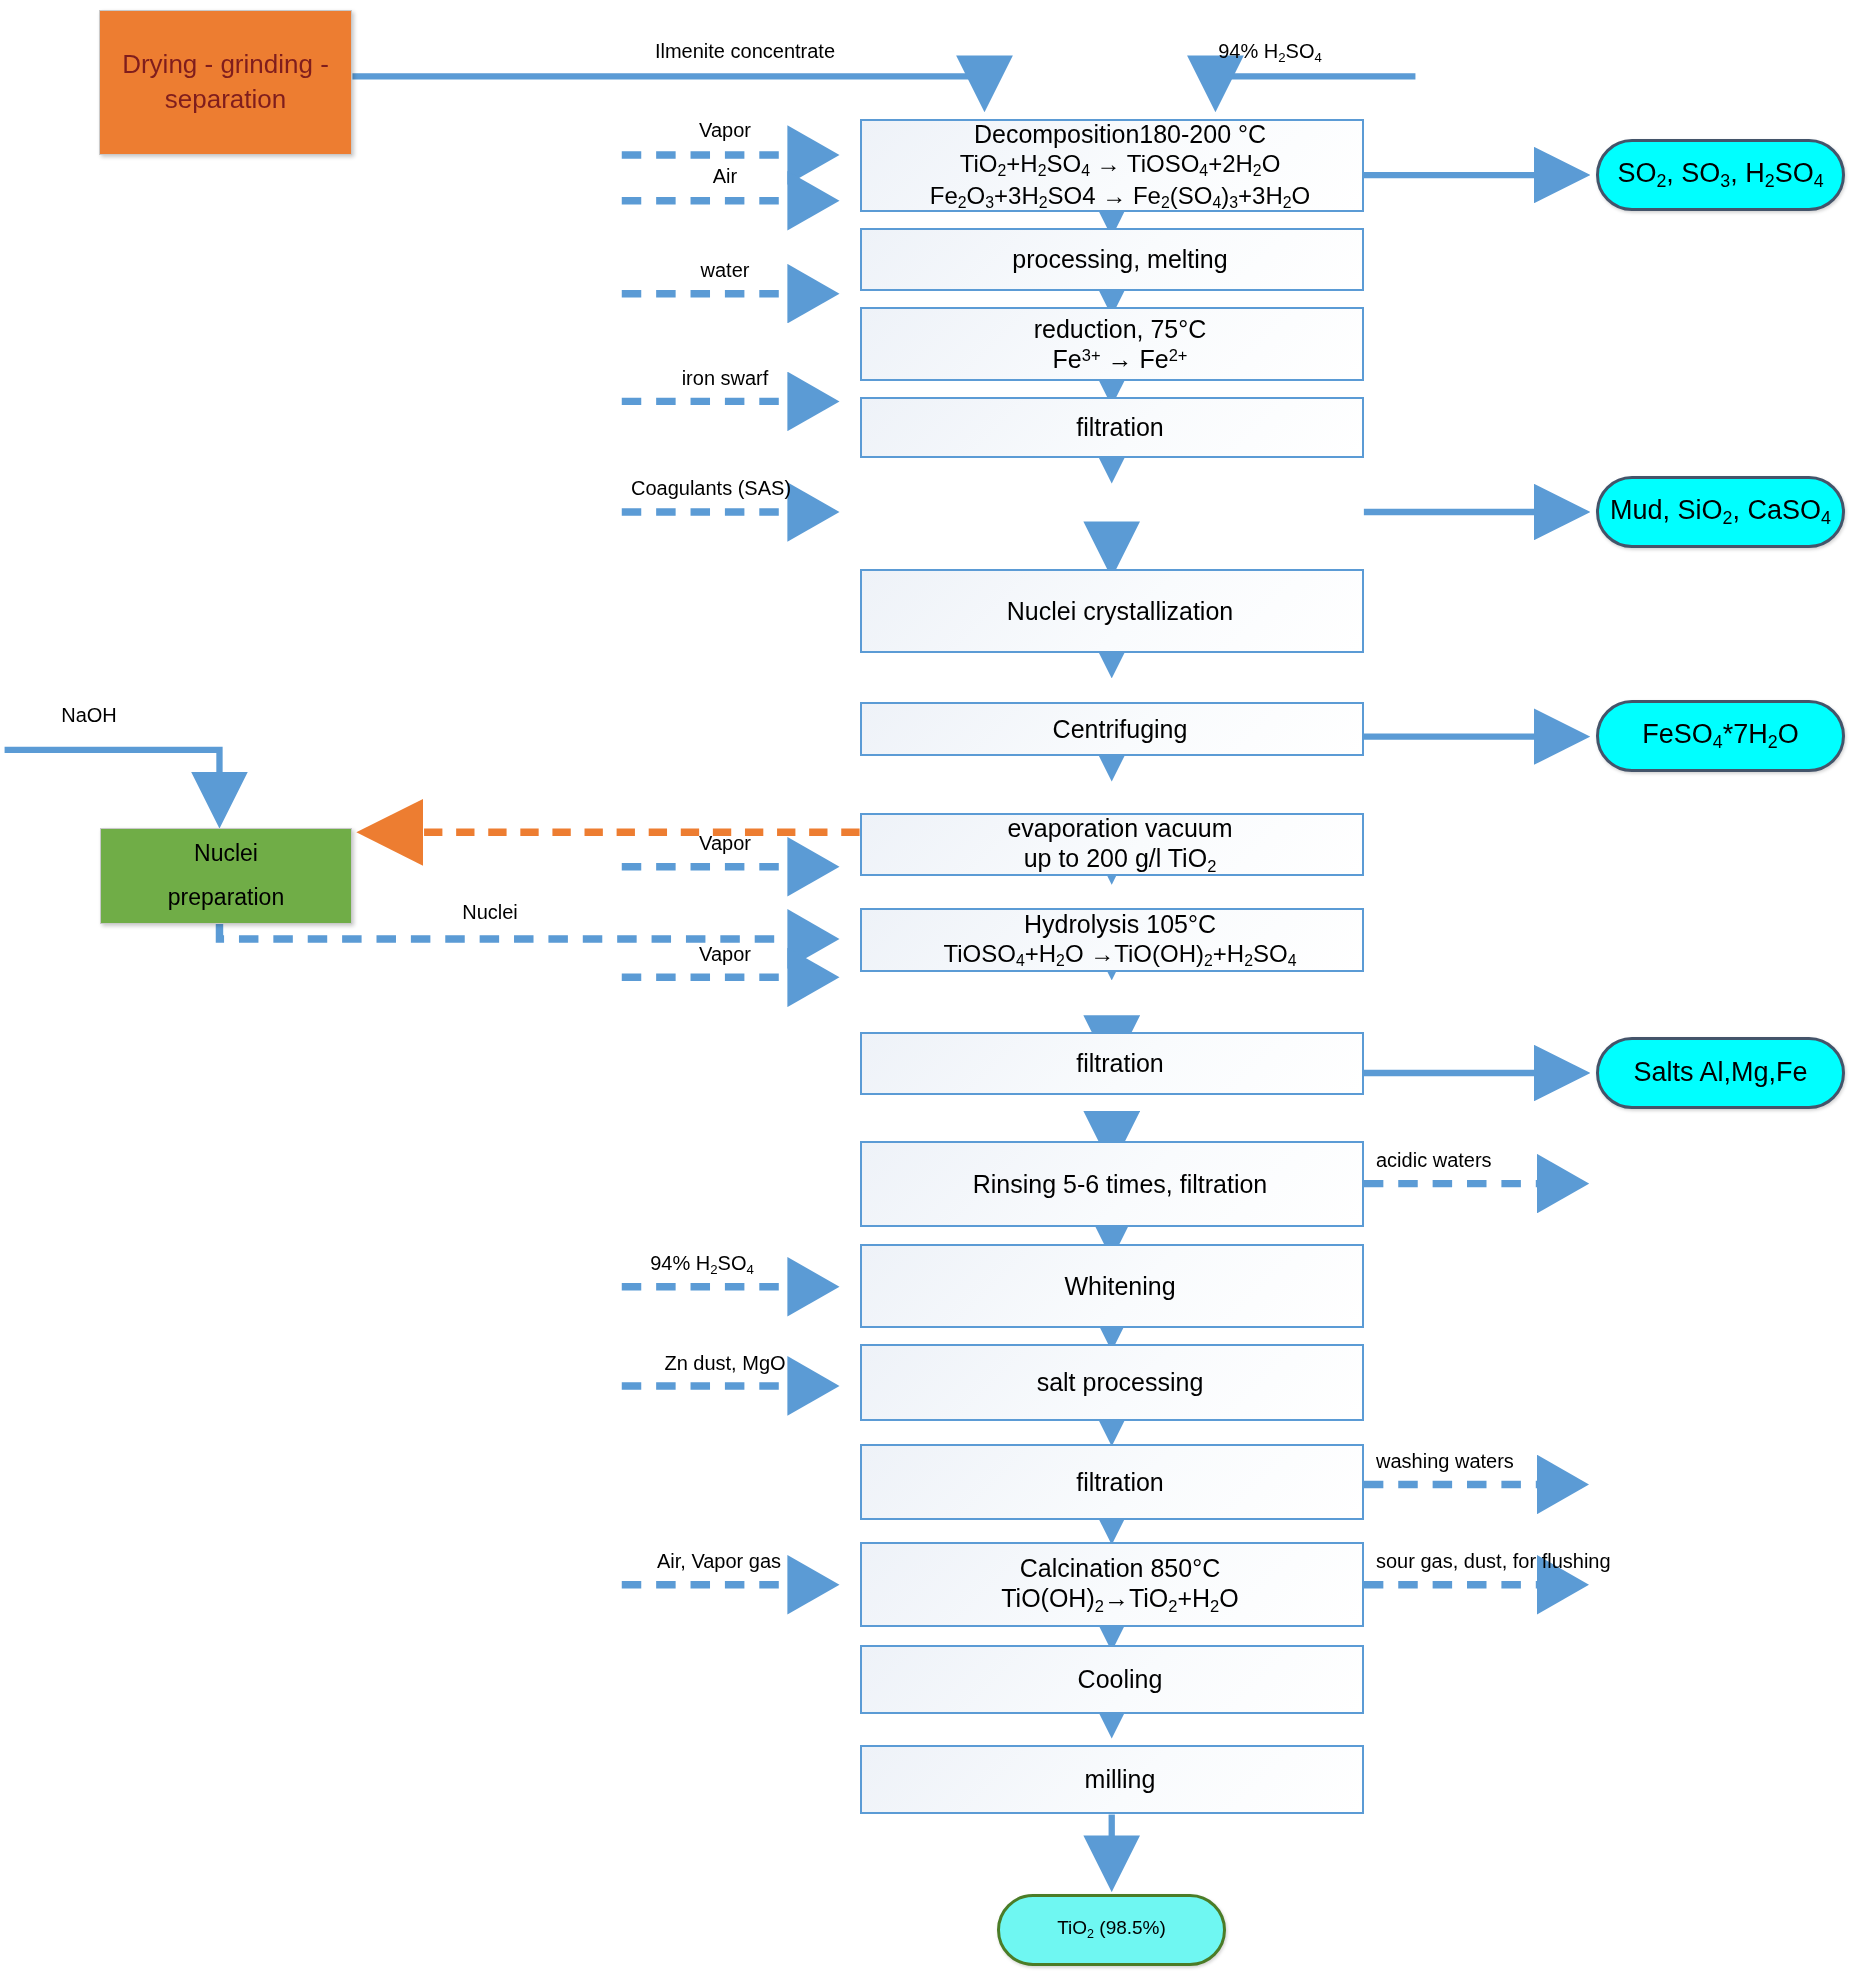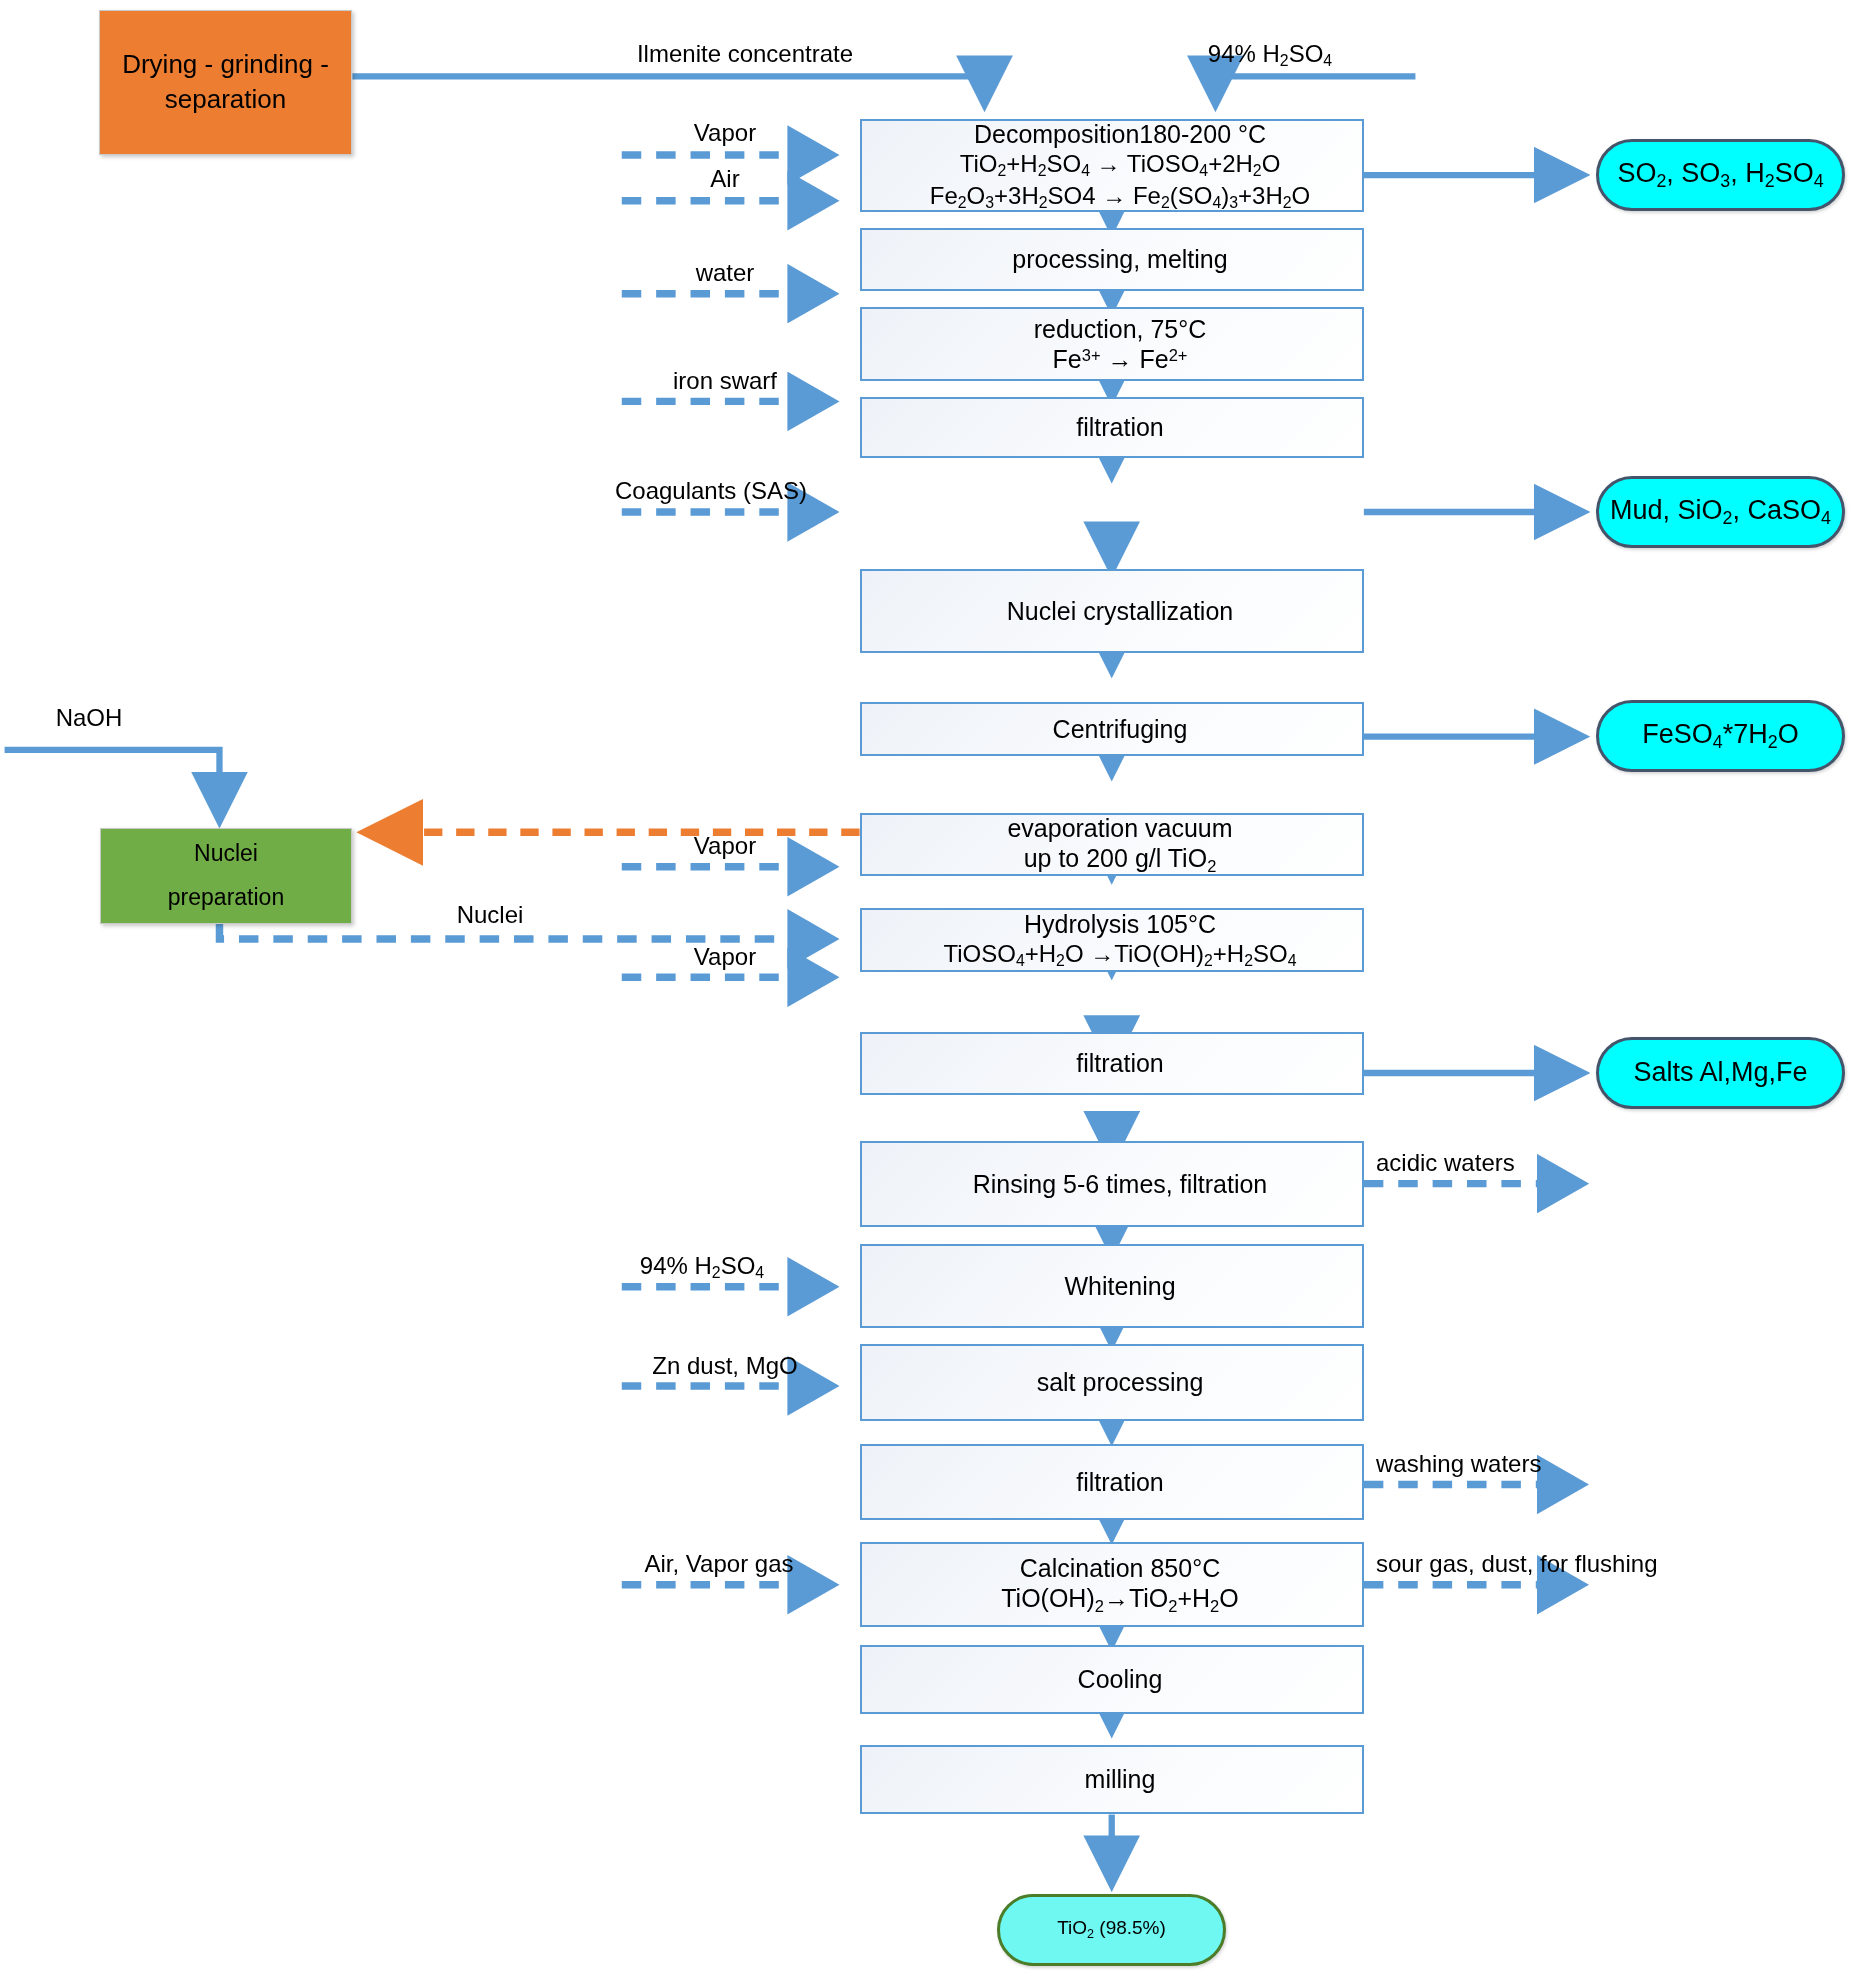--- a/index.html
+++ b/index.html
@@ -10,37 +10,37 @@
   .nodeBox{position:absolute;box-sizing:border-box;display:flex;align-items:center;justify-content:center;text-align:center;}
 
   .proc{
     border:2.9px solid #5b9bd5;
     background:linear-gradient(135deg,#eef2f8 0%,#f9fbfd 55%,#ffffff 100%);
     color:#000;font-size:25px;line-height:1.22;padding-left:16px;
   }
   .proc .l2{font-size:24px;}
 
   .srcbox{
-    background:#ed7d31;border:1.1px solid #c9c9c9;color:#000000;
+    background:#ed7d31;border:1.1px solid #c9c9c9;color:#7f1d1d;
     font-size:26px;line-height:1.35;
     box-shadow:1.7px 1.7px 4px rgba(0,0,0,0.22);
   }
   .greenbox{
     background:#70ad47;border:1.1px solid #c9c9c9;color:#000;
     font-size:23px;line-height:1.9;
     box-shadow:1.7px 1.7px 4px rgba(0,0,0,0.22);
   }
   .pill{
     background:#0ff;border:3.4px solid #44546a;border-radius:573px;color:#000;
     font-size:27px;line-height:1.1;
     box-shadow:1.1px 1.7px 3.4px rgba(0,0,0,0.18);
   }
   .pill.final{background:#6ff7f2;border-color:#4b7c27;font-size:19px;}
 
-  .lbl{position:absolute;color:#000;font-size:24px;white-space:nowrap;}
+  .lbl{position:absolute;color:#000;font-size:20px;white-space:nowrap;}
   .lbl.ctr{transform:translateX(-50%);}
   sub{font-size:0.66em;vertical-align:-0.28em;}
   sup{font-size:0.66em;vertical-align:0.45em;}
 </style>
 </head>
 <body>
 
 <div id="stage">
 
   <svg viewBox="0 0 3251 3463">

